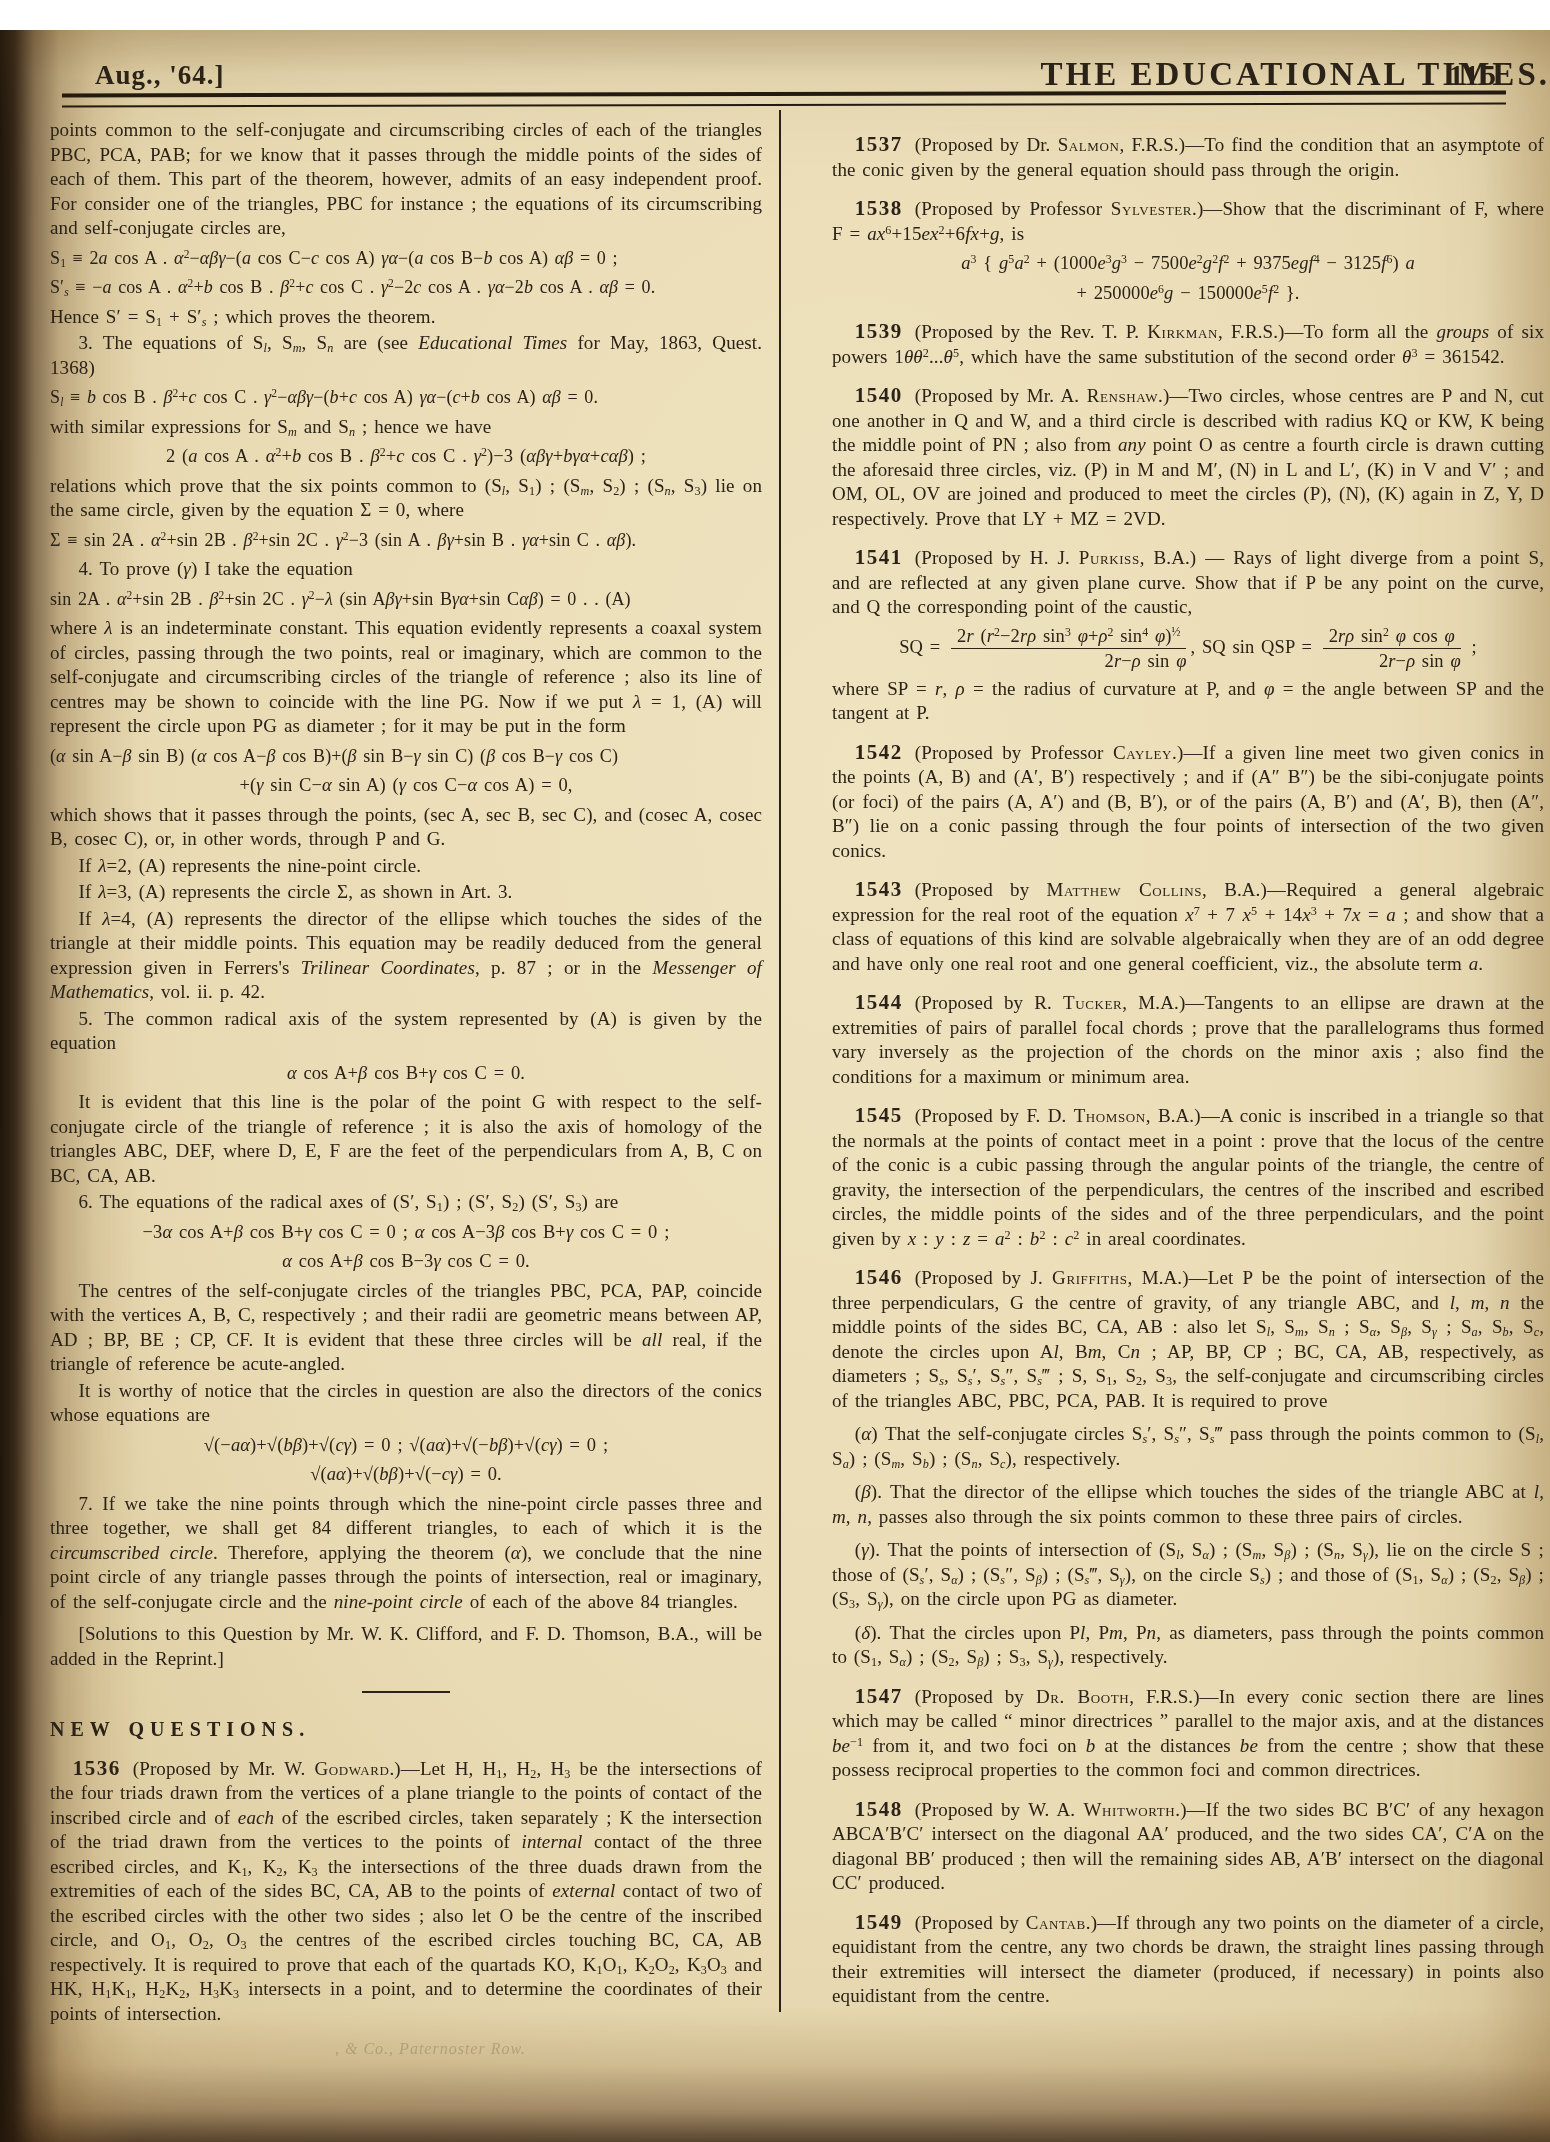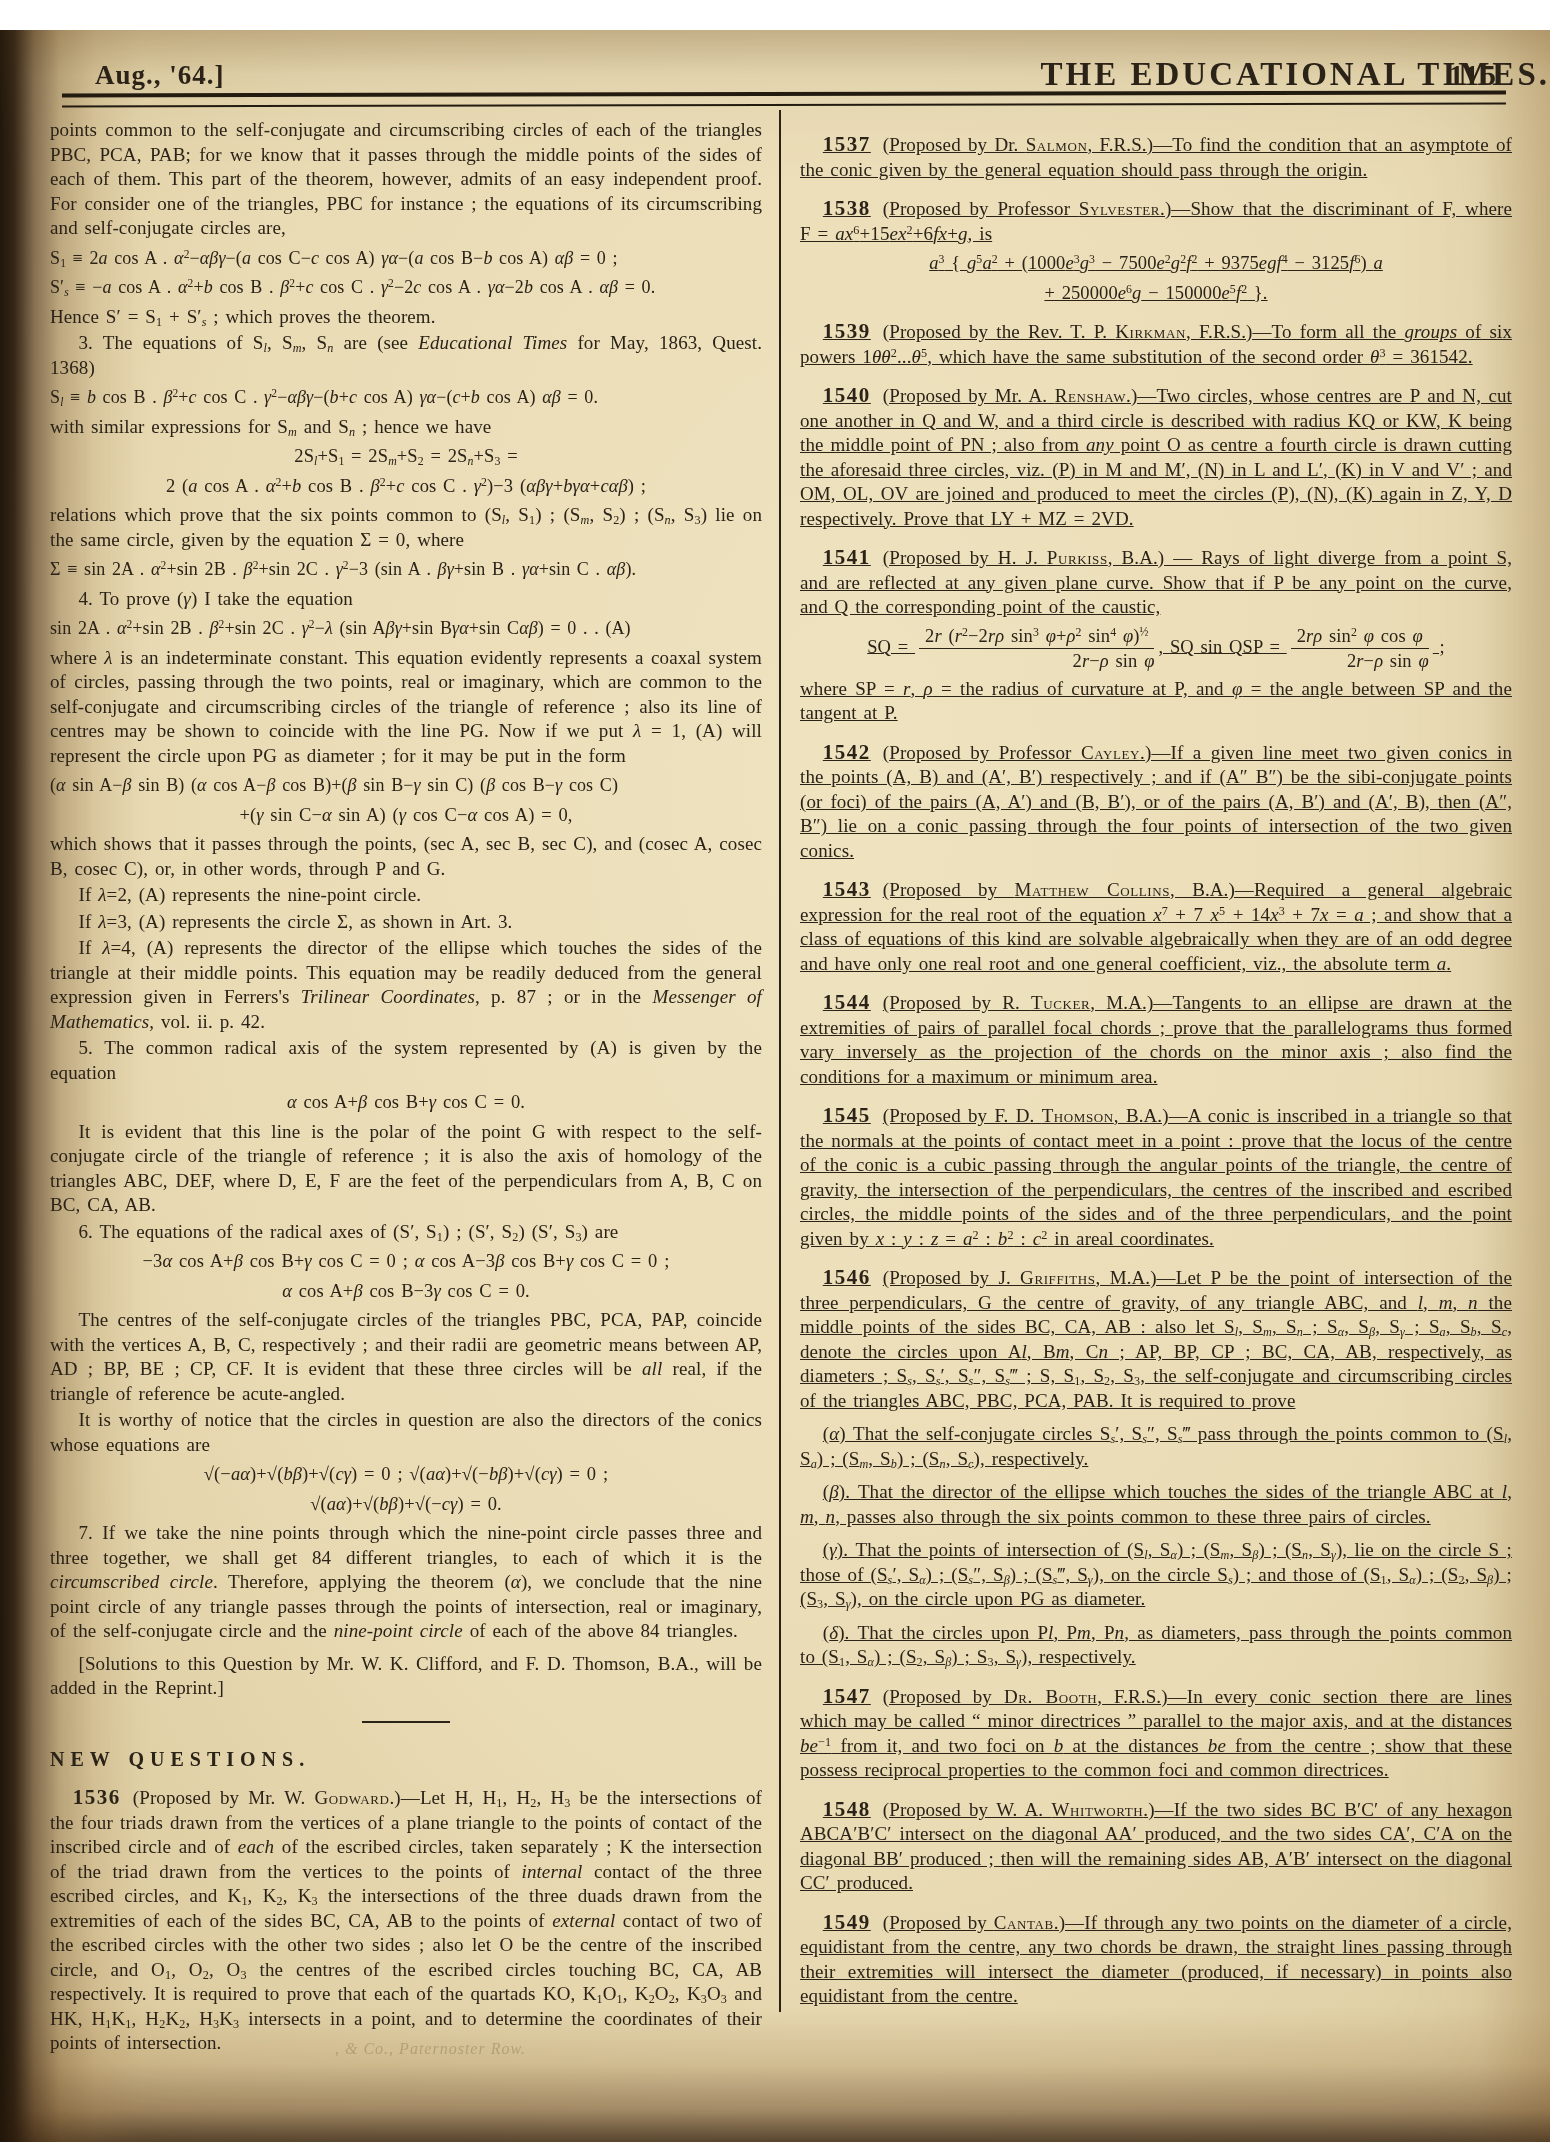--- a/index.html
+++ b/index.html
@@ -19,21 +19,21 @@
   }
   .header-bar{position:absolute;top:26px;left:0;width:1550px;height:46px;}
   .issue-date{position:absolute;left:95px;top:4px;font-size:27px;font-weight:bold;letter-spacing:1px;}
   .page-title{position:absolute;left:0;right:0;text-align:right;top:0;font-size:33px;font-weight:bold;letter-spacing:3px;}
   .page-number{position:absolute;right:52px;top:2px;font-size:30px;font-weight:bold;letter-spacing:2px;}
   .head-rule{position:absolute;left:62px;right:44px;top:62px;height:8px;
     border-top:4.5px solid #241b10;border-bottom:2px solid #241b10;transform:rotate(-0.12deg);}
   .col{position:absolute;top:88px;width:712px;font-size:19px;line-height:24.5px;
     text-align:justify;word-spacing:2px;letter-spacing:0.1px;}
   .col-left{left:50px;}
-  .col-right{left:800px;text-decoration:underline;}
+  .col-right{left:832px;}
   .col-divider{position:absolute;left:779px;top:80px;width:2px;height:1902px;background:#2a2217;}
   .blk{margin:0 0 2px 0;}
   .p{text-indent:0;}
   .pi{text-indent:1.5em;}
   .note{text-indent:1.5em;margin-top:8px;}
   .eq{text-align:center;margin:5px 0;font-size:18.5px;}
   .eql{text-align:left;margin:5px 0;font-size:18px;text-indent:0;}
   .head{text-align:left;font-weight:bold;letter-spacing:6px;font-size:20px;margin:24px 0 14px 0;text-indent:0;}
   .rule-sep{width:88px;border-top:2.5px solid #2b2318;margin:20px auto 6px auto;}
   .q{text-indent:1.2em;margin-top:14px;}
@@ -60,21 +60,20 @@
   <div class="head-rule"></div>
 
   <div class="col col-left">
       <div class="blk p">points common to the self-conjugate and circumscribing circles of each of the triangles PBC, PCA, PAB; for we know that it passes through the middle points of the sides of each of them.  This part of the theorem, however, admits of an easy independent proof.  For consider one of the triangles, PBC for instance ; the equations of its circumscribing and self-conjugate circles are,</div>
       <div class="blk eql">S<sub>1</sub> ≡ 2<i>a</i> cos A . <i>α</i><sup>2</sup>−<i>αβγ</i>−(<i>a</i> cos C−<i>c</i> cos A) <i>γα</i>−(<i>a</i> cos B−<i>b</i> cos A) <i>αβ</i> = 0 ;</div>
       <div class="blk eql">S′<sub><i>s</i></sub> ≡ −<i>a</i> cos A . <i>α</i><sup>2</sup>+<i>b</i> cos B . <i>β</i><sup>2</sup>+<i>c</i> cos C . <i>γ</i><sup>2</sup>−2<i>c</i> cos A . <i>γα</i>−2<i>b</i> cos A . <i>αβ</i> = 0.</div>
       <div class="blk p">Hence S′ = S<sub>1</sub> + S′<sub><i>s</i></sub> ;  which proves the theorem.</div>
       <div class="blk pi">3. The equations of S<sub><i>l</i></sub>, S<sub><i>m</i></sub>, S<sub><i>n</i></sub> are (see <i>Educational Times</i> for May, 1863, Quest. 1368)</div>
       <div class="blk eql">S<sub><i>l</i></sub> ≡ <i>b</i> cos B . <i>β</i><sup>2</sup>+<i>c</i> cos C . <i>γ</i><sup>2</sup>−<i>αβγ</i>−(<i>b</i>+<i>c</i> cos A) <i>γα</i>−(<i>c</i>+<i>b</i> cos A) <i>αβ</i> = 0.</div>
       <div class="blk p">with similar expressions for S<sub><i>m</i></sub> and S<sub><i>n</i></sub> ;  hence we have</div>
-      <div class="blk eq">2S<sub><i>l</i></sub>+S<sub>1</sub> = 2S<sub><i>m</i></sub>+S<sub>2</sub> = 2S<sub><i>n</i></sub>+S<sub>3</sub> =</div>
       <div class="blk eq">2 (<i>a</i> cos A . <i>α</i><sup>2</sup>+<i>b</i> cos B . <i>β</i><sup>2</sup>+<i>c</i> cos C . <i>γ</i><sup>2</sup>)−3 (<i>αβγ</i>+<i>bγα</i>+<i>cαβ</i>) ;</div>
       <div class="blk p">relations which prove that the six points common to (S<sub><i>l</i></sub>, S<sub>1</sub>) ;  (S<sub><i>m</i></sub>, S<sub>2</sub>) ; (S<sub><i>n</i></sub>, S<sub>3</sub>) lie on the same circle, given by the equation Σ = 0, where</div>
       <div class="blk eql">Σ ≡ sin 2A . <i>α</i><sup>2</sup>+sin 2B . <i>β</i><sup>2</sup>+sin 2C . <i>γ</i><sup>2</sup>−3 (sin A . <i>βγ</i>+sin B . <i>γα</i>+sin C . <i>αβ</i>).</div>
       <div class="blk pi">4. To prove (<i>γ</i>) I take the equation</div>
       <div class="blk eql">sin 2A . <i>α</i><sup>2</sup>+sin 2B . <i>β</i><sup>2</sup>+sin 2C . <i>γ</i><sup>2</sup>−<i>λ</i> (sin A<i>βγ</i>+sin B<i>γα</i>+sin C<i>αβ</i>) = 0 . . (A)</div>
       <div class="blk p">where <i>λ</i> is an indeterminate constant.  This equation evidently represents a coaxal system of circles, passing through the two points, real or imaginary, which are common to the self-conjugate and circumscribing circles of the triangle of reference ;  also its line of centres may be shown to coincide with the line PG.   Now if we put <i>λ</i> = 1, (A) will represent the circle upon PG as diameter ;  for it may be put in the form</div>
       <div class="blk eql">(<i>α</i> sin A−<i>β</i> sin B) (<i>α</i> cos A−<i>β</i> cos B)+(<i>β</i> sin B−<i>γ</i> sin C) (<i>β</i> cos B−<i>γ</i> cos C)</div>
       <div class="blk eq">+(<i>γ</i> sin C−<i>α</i> sin A) (<i>γ</i> cos C−<i>α</i> cos A) = 0,</div>
       <div class="blk p">which shows that it passes through the points, (sec A, sec B, sec C), and (cosec A, cosec B, cosec C), or, in other words, through P and G.</div>
       <div class="blk pi">If <i>λ</i>=2, (A) represents the nine-point circle.</div>

